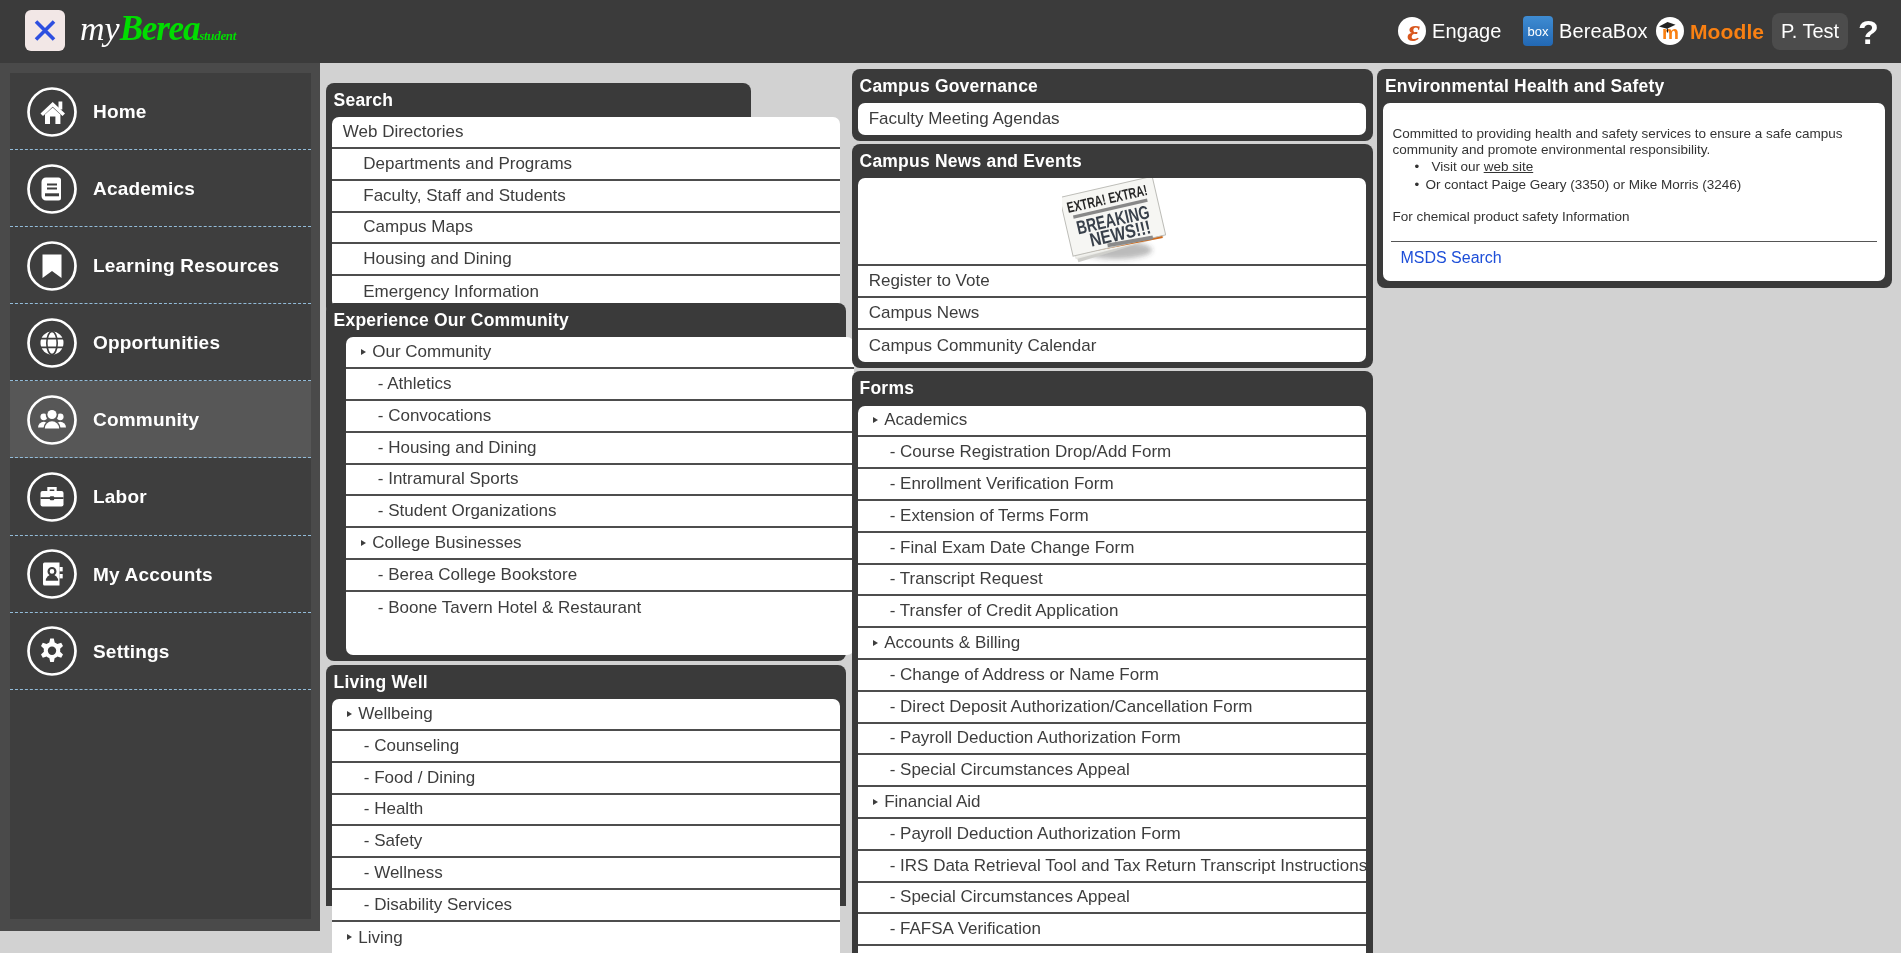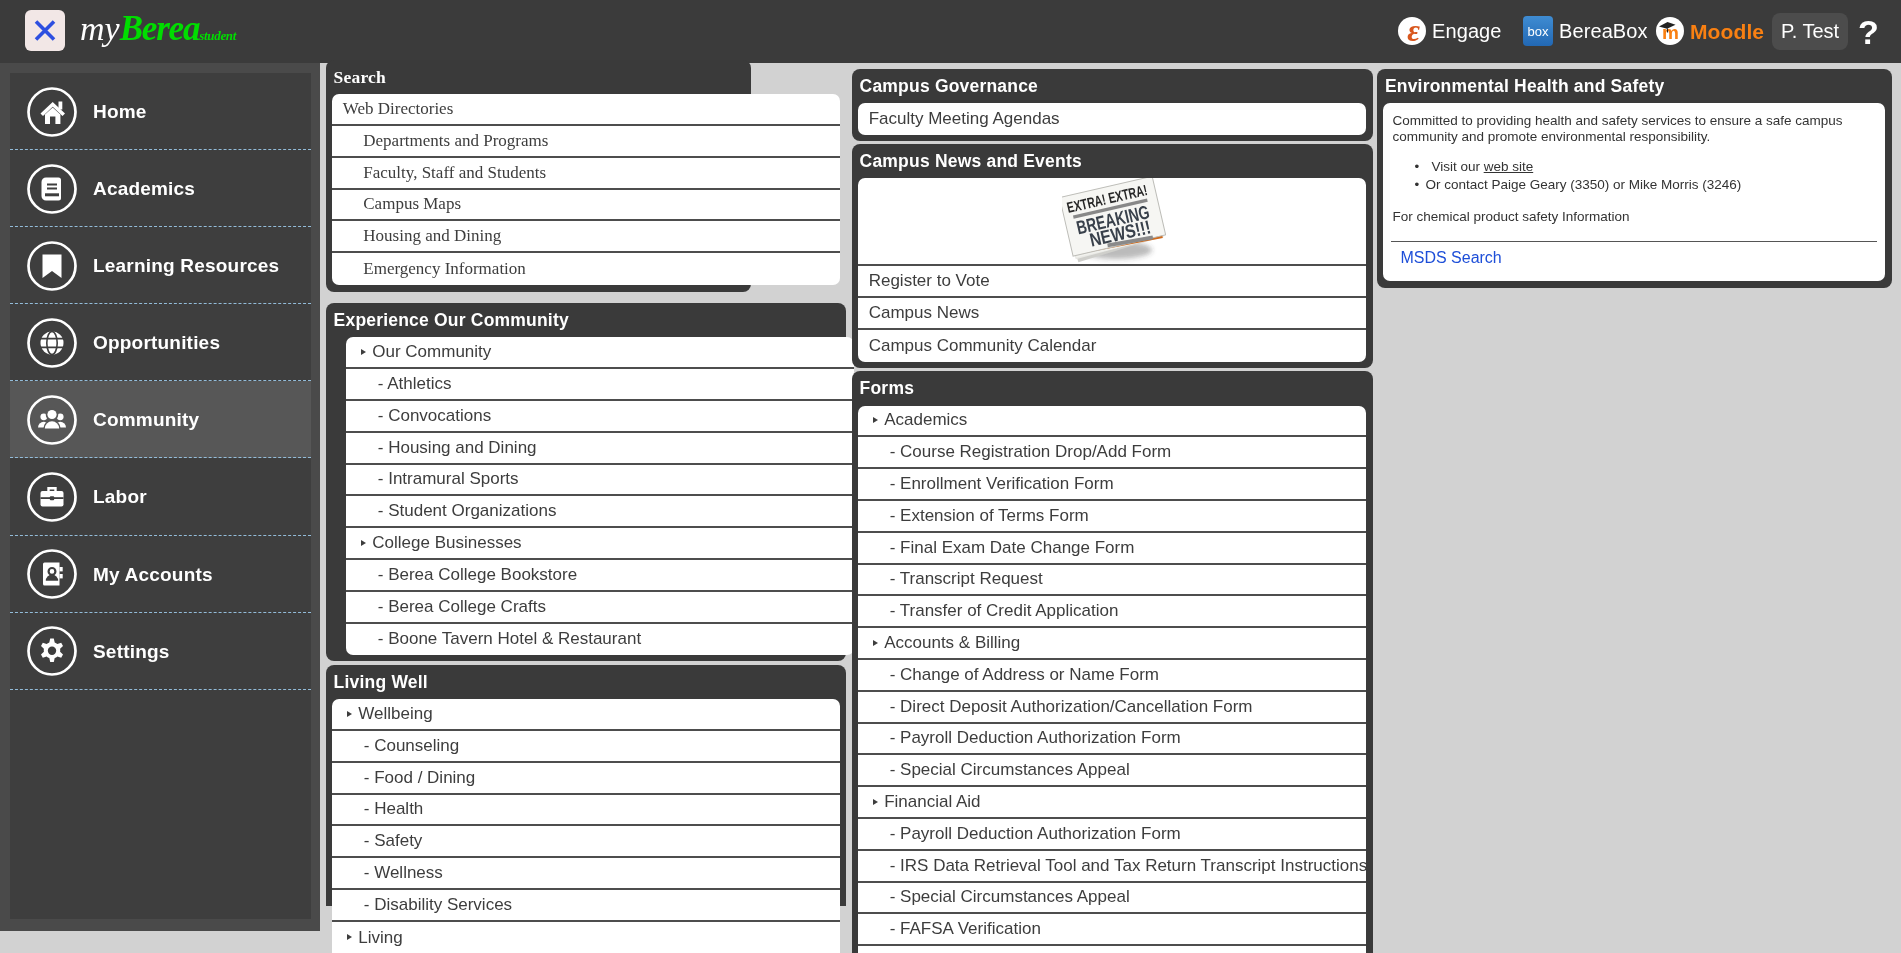--- a/index.html
+++ b/index.html
@@ -147,21 +147,21 @@
         <svg width="52" height="52" viewBox="0 0 52 52">
           <circle cx="26" cy="26" r="23.5" fill="none" stroke="#fff" stroke-width="2.7"></circle>
           <path d="M24.2 13.5 h3.6 l0.9 3.9 a9.3 9.3 0 0 1 2.7 1.6 l3.8 -1.2 l1.8 3.1 l-2.9 2.8 a9.3 9.3 0 0 1 0 3.1 l2.9 2.8 l-1.8 3.1 l-3.8 -1.2 a9.3 9.3 0 0 1 -2.7 1.6 l-0.9 3.9 h-3.6 l-0.9 -3.9 a9.3 9.3 0 0 1 -2.7 -1.6 l-3.8 1.2 l-1.8 -3.1 l2.9 -2.8 a9.3 9.3 0 0 1 0 -3.1 l-2.9 -2.8 l1.8 -3.1 l3.8 1.2 a9.3 9.3 0 0 1 2.7 -1.6 z" fill="#fff"></path>
           <circle cx="26" cy="25.8" r="4.2" fill="#3e3e3e"></circle>
         </svg>
         <span class="lbl">Settings</span>
       </div>
   </div>
 </div>
 
-<div class="card" style="left:325.6px; top:60px; width:425px; height:231.6px;font-family:Liberation Serif, serif;">
+<div class="card" style="left:325.6px; top:83px; width:425px; height:231.6px;">
   <h2>Search</h2>
   <div class="inner" style="left:6.7px; top:34.2px; width:507.8px; height:190.8px;">
     <div class="row r0">
         <span>Web Directories</span>
       </div>
     <div class="row r1">
         <span>Departments and Programs</span>
       </div>
     <div class="row r1">
         <span>Faculty, Staff and Students</span>
@@ -199,23 +199,20 @@
       </div>
     <div class="row dr">
         <span>- Student Organizations</span>
       </div>
     <div class="row tr">
         <i class="tri"></i>
         <span>College Businesses</span>
       </div>
     <div class="row dr">
         <span>- Berea College Bookstore</span>
-      </div>
-    <div class="row dr">
-        <span>- Berea College Crafts</span>
       </div>
     <div class="row dr">
         <span>- Boone Tavern Hotel &amp; Restaurant</span>
       </div>
   </div>
 </div>
 
 <div class="card" style="left:325.6px; top:665px; width:520.8px; height:241px; border-bottom-left-radius:0; border-bottom-right-radius:0;">
   <h2>Living Well</h2>
   <div class="inner" style="left:6.7px; top:34.2px; width:507.8px; height:253.8px; border-bottom-left-radius:0; border-bottom-right-radius:0;">
@@ -353,21 +350,21 @@
       </div>
     <div class="row r0">
         <span></span>
       </div>
   </div>
 </div>
 
 <div class="card" style="left:1376.9px; top:68.6px; width:514.9px; height:219.3px;">
   <h2>Environmental Health and Safety</h2>
   <div class="inner" style="left:6.5px; top:34.2px; width:502px; height:178.5px;">
-    <div style="padding:10px 10px 0 9px; font-size:13.5px; line-height:16px; color:#333;">
+    <div style="padding:23px 10px 0 9px; font-size:13.5px; line-height:16px; color:#333;">
       Committed to providing health and safety services to ensure a safe campus community and promote environmental responsibility.
     </div>
     <div style="position:absolute; left:31px; top:56px; font-size:13.5px; color:#333;">
       <div style="margin-bottom:3px;"><span style="position:absolute;left:0;">•</span><span style="margin-left:17px;">Visit our <span style="text-decoration:underline;">web site</span></span></div>
       <div><span style="position:absolute;left:0;">•</span><span style="margin-left:11px;">Or contact Paige Geary (3350) or Mike Morris (3246)</span></div>
     </div>
     <div style="position:absolute; left:9px; top:106px; font-size:13.5px; color:#333;">For chemical product safety Information</div>
     <div style="position:absolute; left:8px; top:138px; width:486px; border-top:1px solid #555;"></div>
     <div style="position:absolute; left:17px; top:146px; font-size:16px; color:#1d4ed8;">MSDS Search</div>
   </div>

